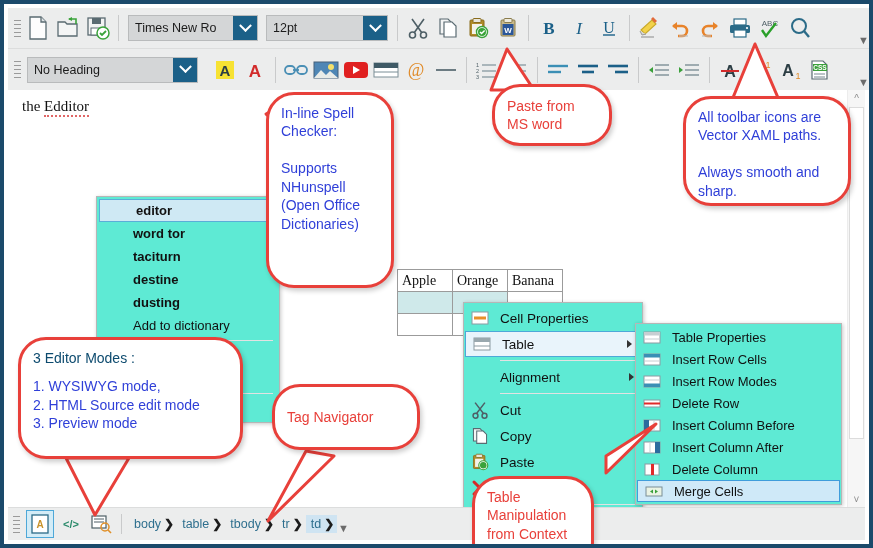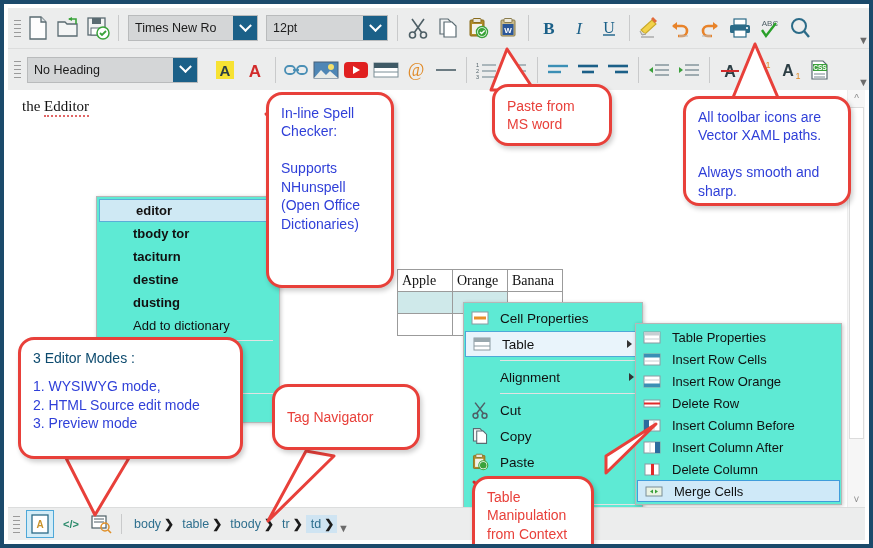--- a/index.html
+++ b/index.html
@@ -69,21 +69,21 @@
   .statusbar{position:absolute;left:4px;right:4px;bottom:4px;height:32px;background:#eceded;display:flex;align-items:center;border-top:1px solid #dcdddd;}
   .sb-btn{width:26px;height:26px;display:flex;align-items:center;justify-content:center;margin-left:4px;flex:0 0 auto;}
   .sb-btn.active{border:1px solid #4ea8d8;background:#d3ecf7;}
   .tagnav{display:flex;align-items:center;height:100%;font-family:"Liberation Sans",sans-serif;font-size:12.5px;color:#2e6f8e;}
   .tag{display:flex;align-items:center;padding:2px 3px 2px 5px;}
   .tag.sel{background:#cfe4f2;}
   .tag .chev{margin-left:3px;font-size:12px;font-weight:bold;color:#1b1b1b;}
   .tagsep{width:1px;height:20px;background:#c9cacb;margin:0 7px;}
 
   
-  .callout{position:absolute;background:#fff;border:3px solid #e8403a;border-radius:16px;box-shadow:2px 3px 5px rgba(0,0,0,.2);padding:9px 12px;box-sizing:border-box;}
+  .callout{position:absolute;background:#fff;border:3px solid #e8403a;border-radius:28px;box-shadow:2px 3px 5px rgba(0,0,0,.2);padding:9px 12px;box-sizing:border-box;}
   .callout .ctxt{font-size:14px;line-height:1.32;white-space:pre-line;}
   .blue .ctxt{color:#2f3fd8;}
   .red .ctxt{color:#e8403a;}
   .arrowsvg{position:absolute;left:0;top:0;pointer-events:none;}
 </style>
 </head>
 <body>
 
 <div id="root">
 
@@ -419,21 +419,21 @@
       </table>
 
     <div class="vscroll">
       <div class="sbtn">^</div>
       <div class="vthumb"></div>
       <div class="sbtn" style="position:absolute;bottom:0;left:0;right:0;">˅</div>
     </div>
 
     <div class="menu" id="spellmenu">
       <div class="mitem hl sug">editor</div>
-      <div class="mitem sug">tbody tor</div>
+      <div class="mitem sug">word tor</div>
       <div class="mitem sug">taciturn</div>
       <div class="mitem sug">destine</div>
       <div class="mitem sug">dusting</div>
       <div class="mitem">Add to dictionary</div>
       <div class="msep"></div>
       <div class="mitem">Ignore</div>
       <div class="mitem">Ignore All</div>
       <div class="msep"></div>
       <div class="mitem">Delete</div>
     </div>
@@ -530,21 +530,21 @@
         <span>Insert Row Cells</span>
       </div>
       <div class="mitem">
         <span class="mico">
             <svg width="18" height="13" viewBox="0 0 18 13">
               <rect x="1" y="1" width="16" height="11" fill="#fff" stroke="#8b9aa1"></rect>
               <rect x="1" y="8.5" width="16" height="3.5" fill="#3b8fb5"></rect>
               <line x1="1" y1="5" x2="17" y2="5" stroke="#c7ced2"></line>
             </svg>
           </span>
-        <span>Insert Row Orange</span>
+        <span>Insert Row Modes</span>
       </div>
       <div class="mitem">
         <span class="mico">
             <svg width="18" height="13" viewBox="0 0 18 13">
               <rect x="1" y="3" width="16" height="7" fill="#fff" stroke="#8b9aa1"></rect>
               <line x1="1" y1="6.5" x2="17" y2="6.5" stroke="#e02a2a" stroke-width="2"></line>
             </svg>
           </span>
         <span>Delete Row</span>
       </div>

